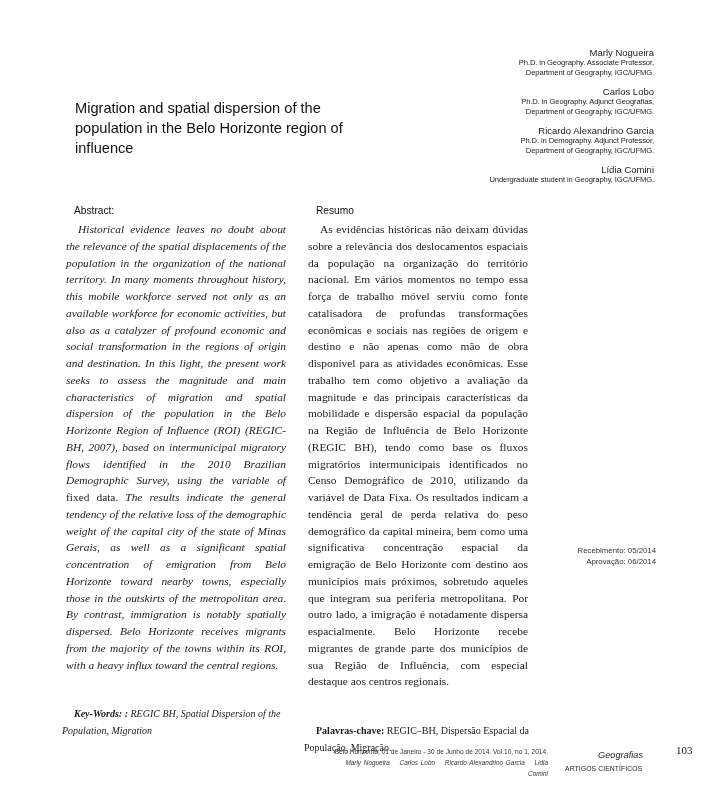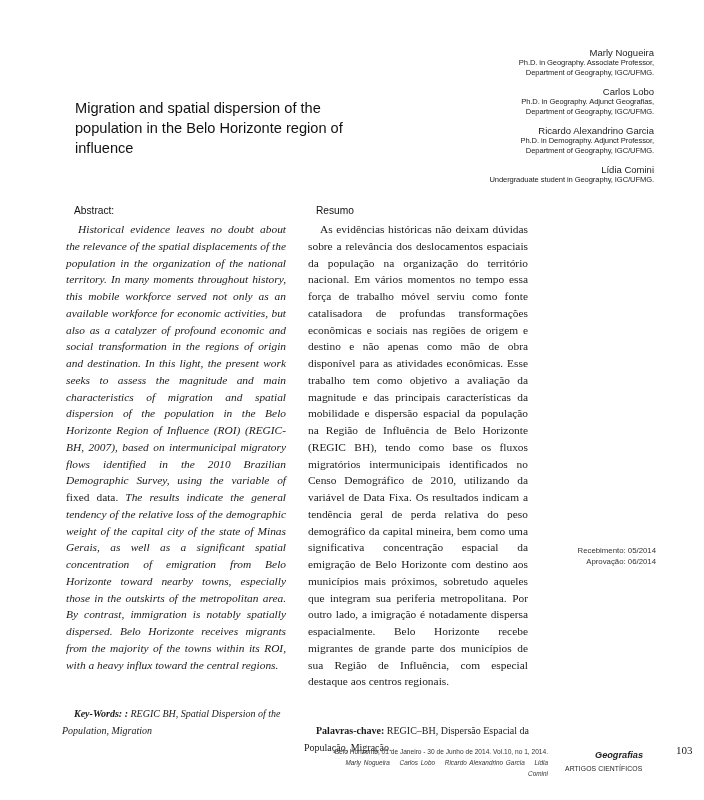--- a/index.html
+++ b/index.html
@@ -60,21 +60,21 @@
       font-family: "Liberation Sans", sans-serif; color: #333;
     }
     .footer-citation { font-size: 6.6px; line-height: 11px; }
     .footer-authors { font-size: 6.4px; line-height: 11px; font-style: italic; word-spacing: 1px; }
     .footer-authors span { margin-left: 7px; }
 
     #footer-right {
       position: absolute; left: 565px; top: 744px;
       font-family: "Liberation Sans", sans-serif; color: #222;
     }
-    .journal-name { font-size: 9.2px; font-weight: bold; font-style: italic; display: inline-block; width: 78px; text-align: right; }
+    .journal-name { font-size: 9.2px; font-weight: normal; font-style: italic; display: inline-block; width: 78px; text-align: right; }
     .page-number { font-family: "Liberation Serif", serif; font-size: 11px; position: absolute; left: 92px; top: 0px; margin-left: 19px; }
     .section-label { font-size: 6.8px; letter-spacing: 0.1px; margin-top: 3px; }
   </style>
 </head>
 <body>
 
 <div id="authors">
   <div class="author">
     <div class="author-name">Marly Nogueira</div>
     <div class="author-line">Ph.D. in Geography. Associate Professor,</div>

